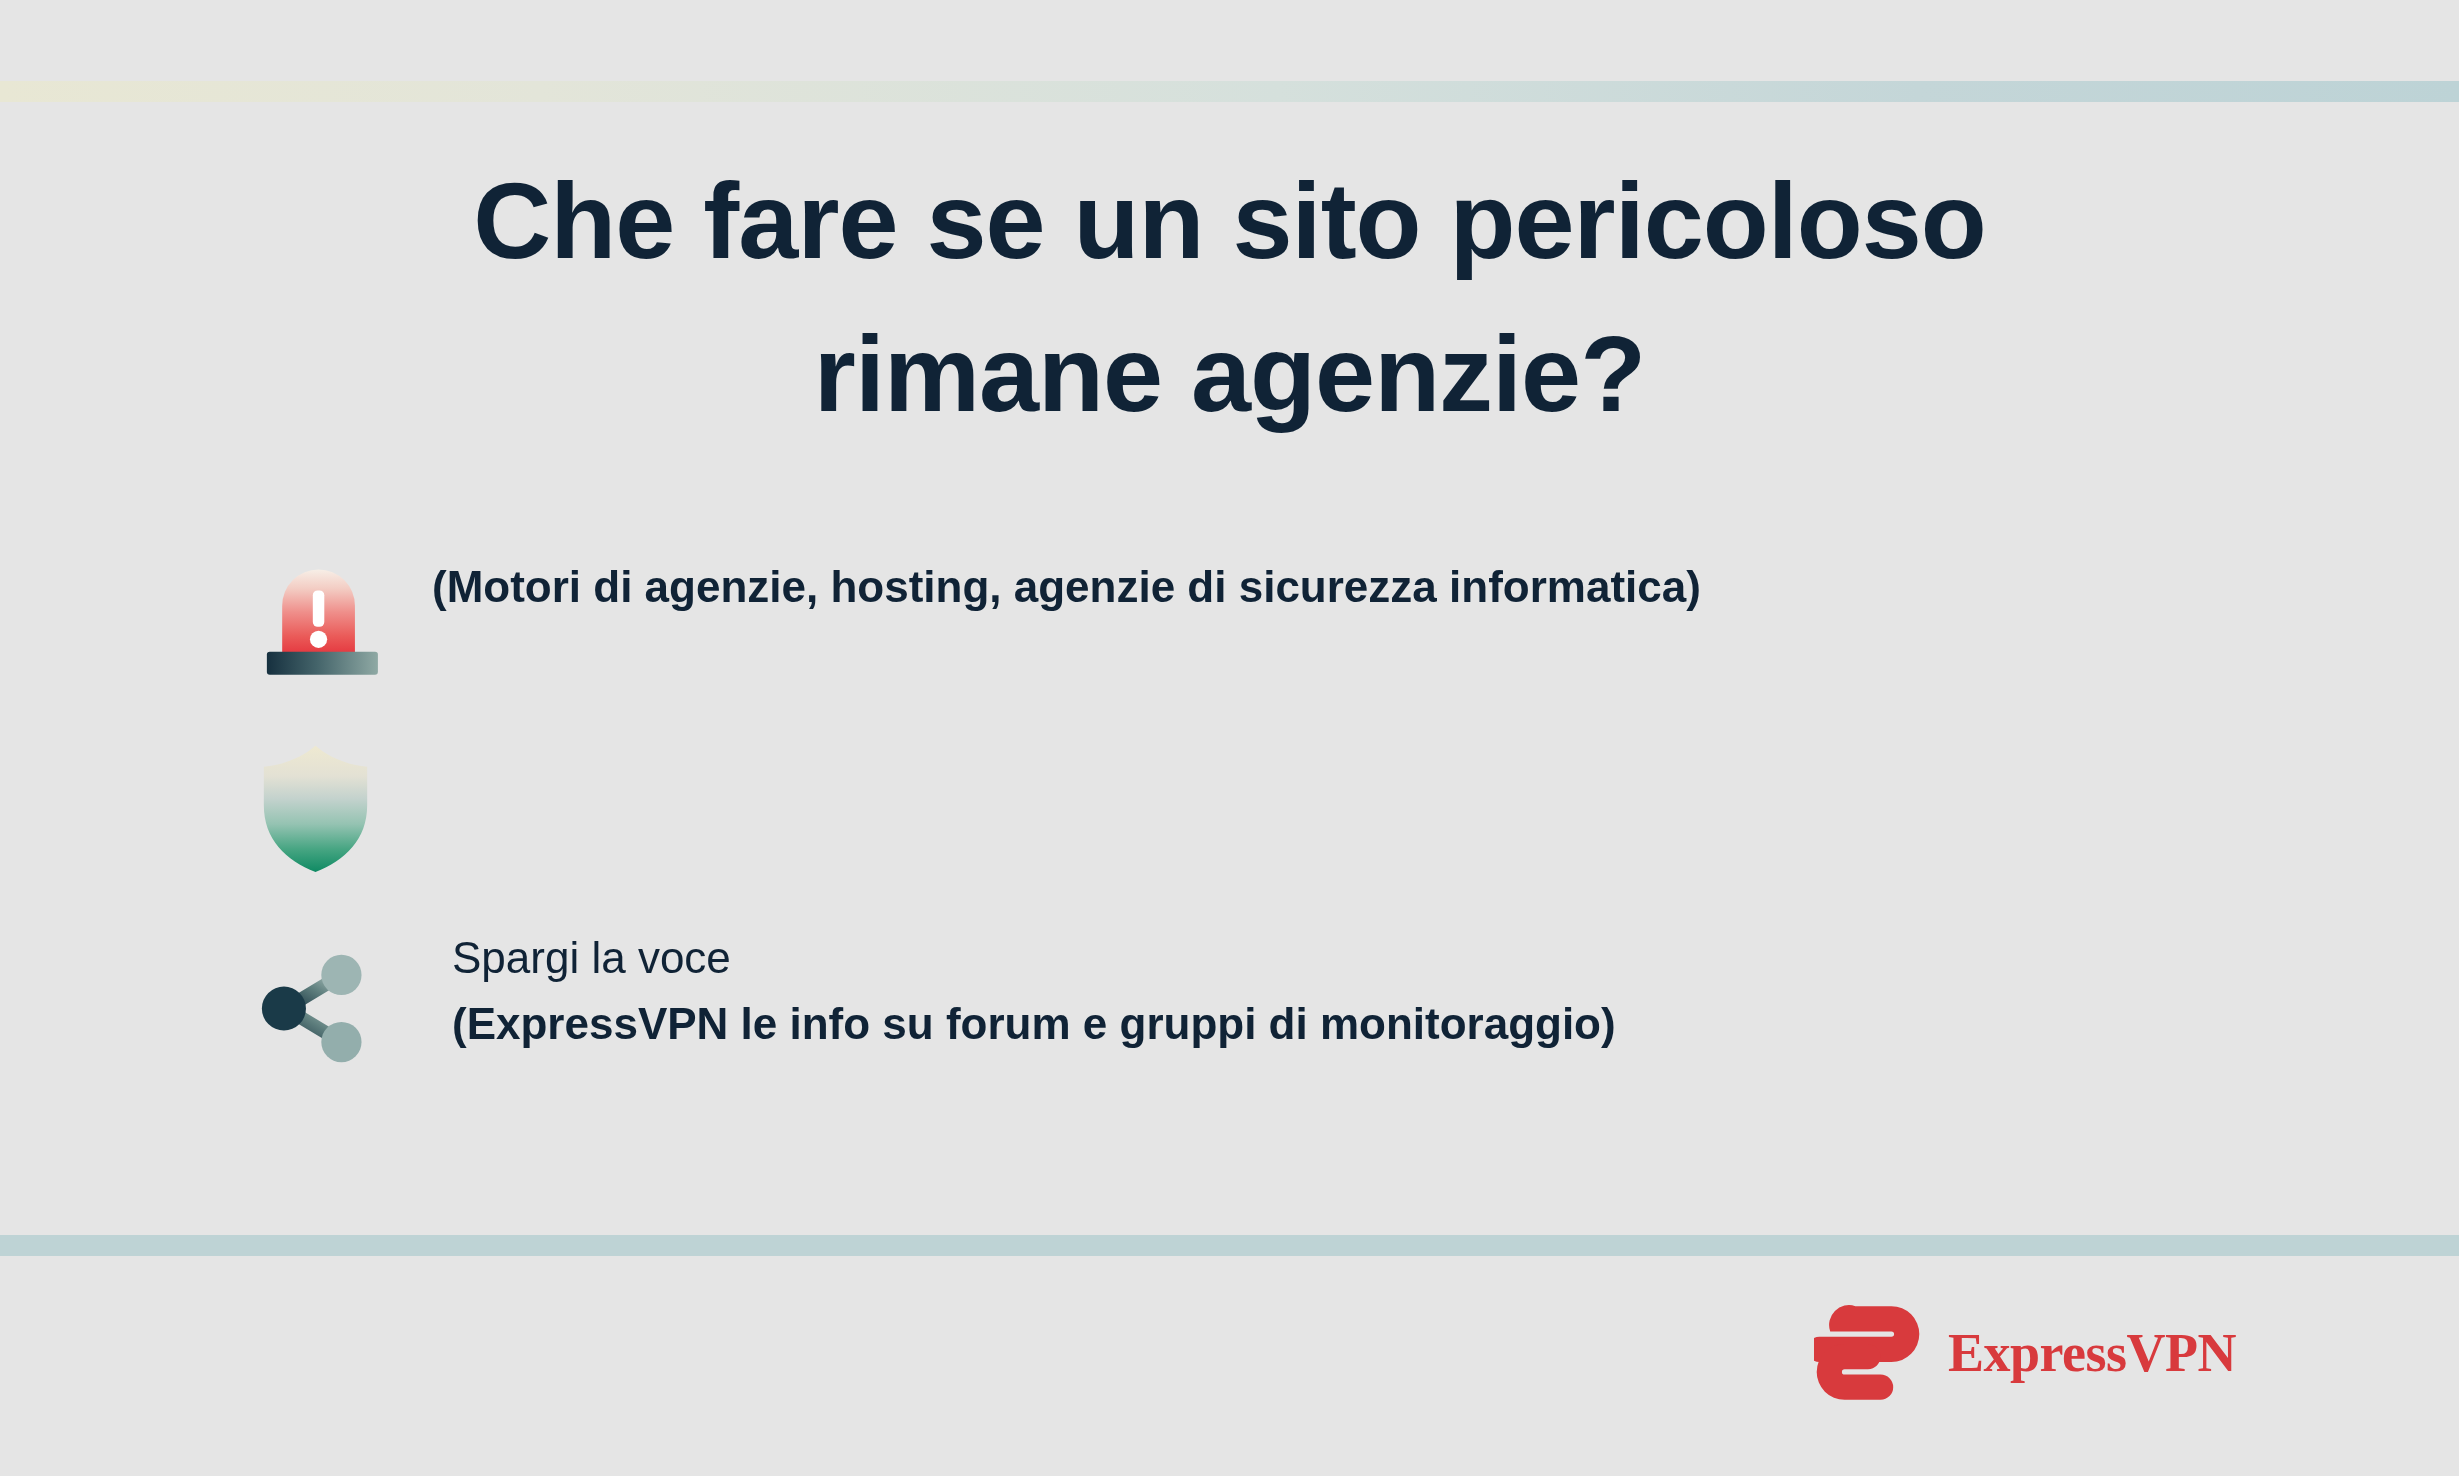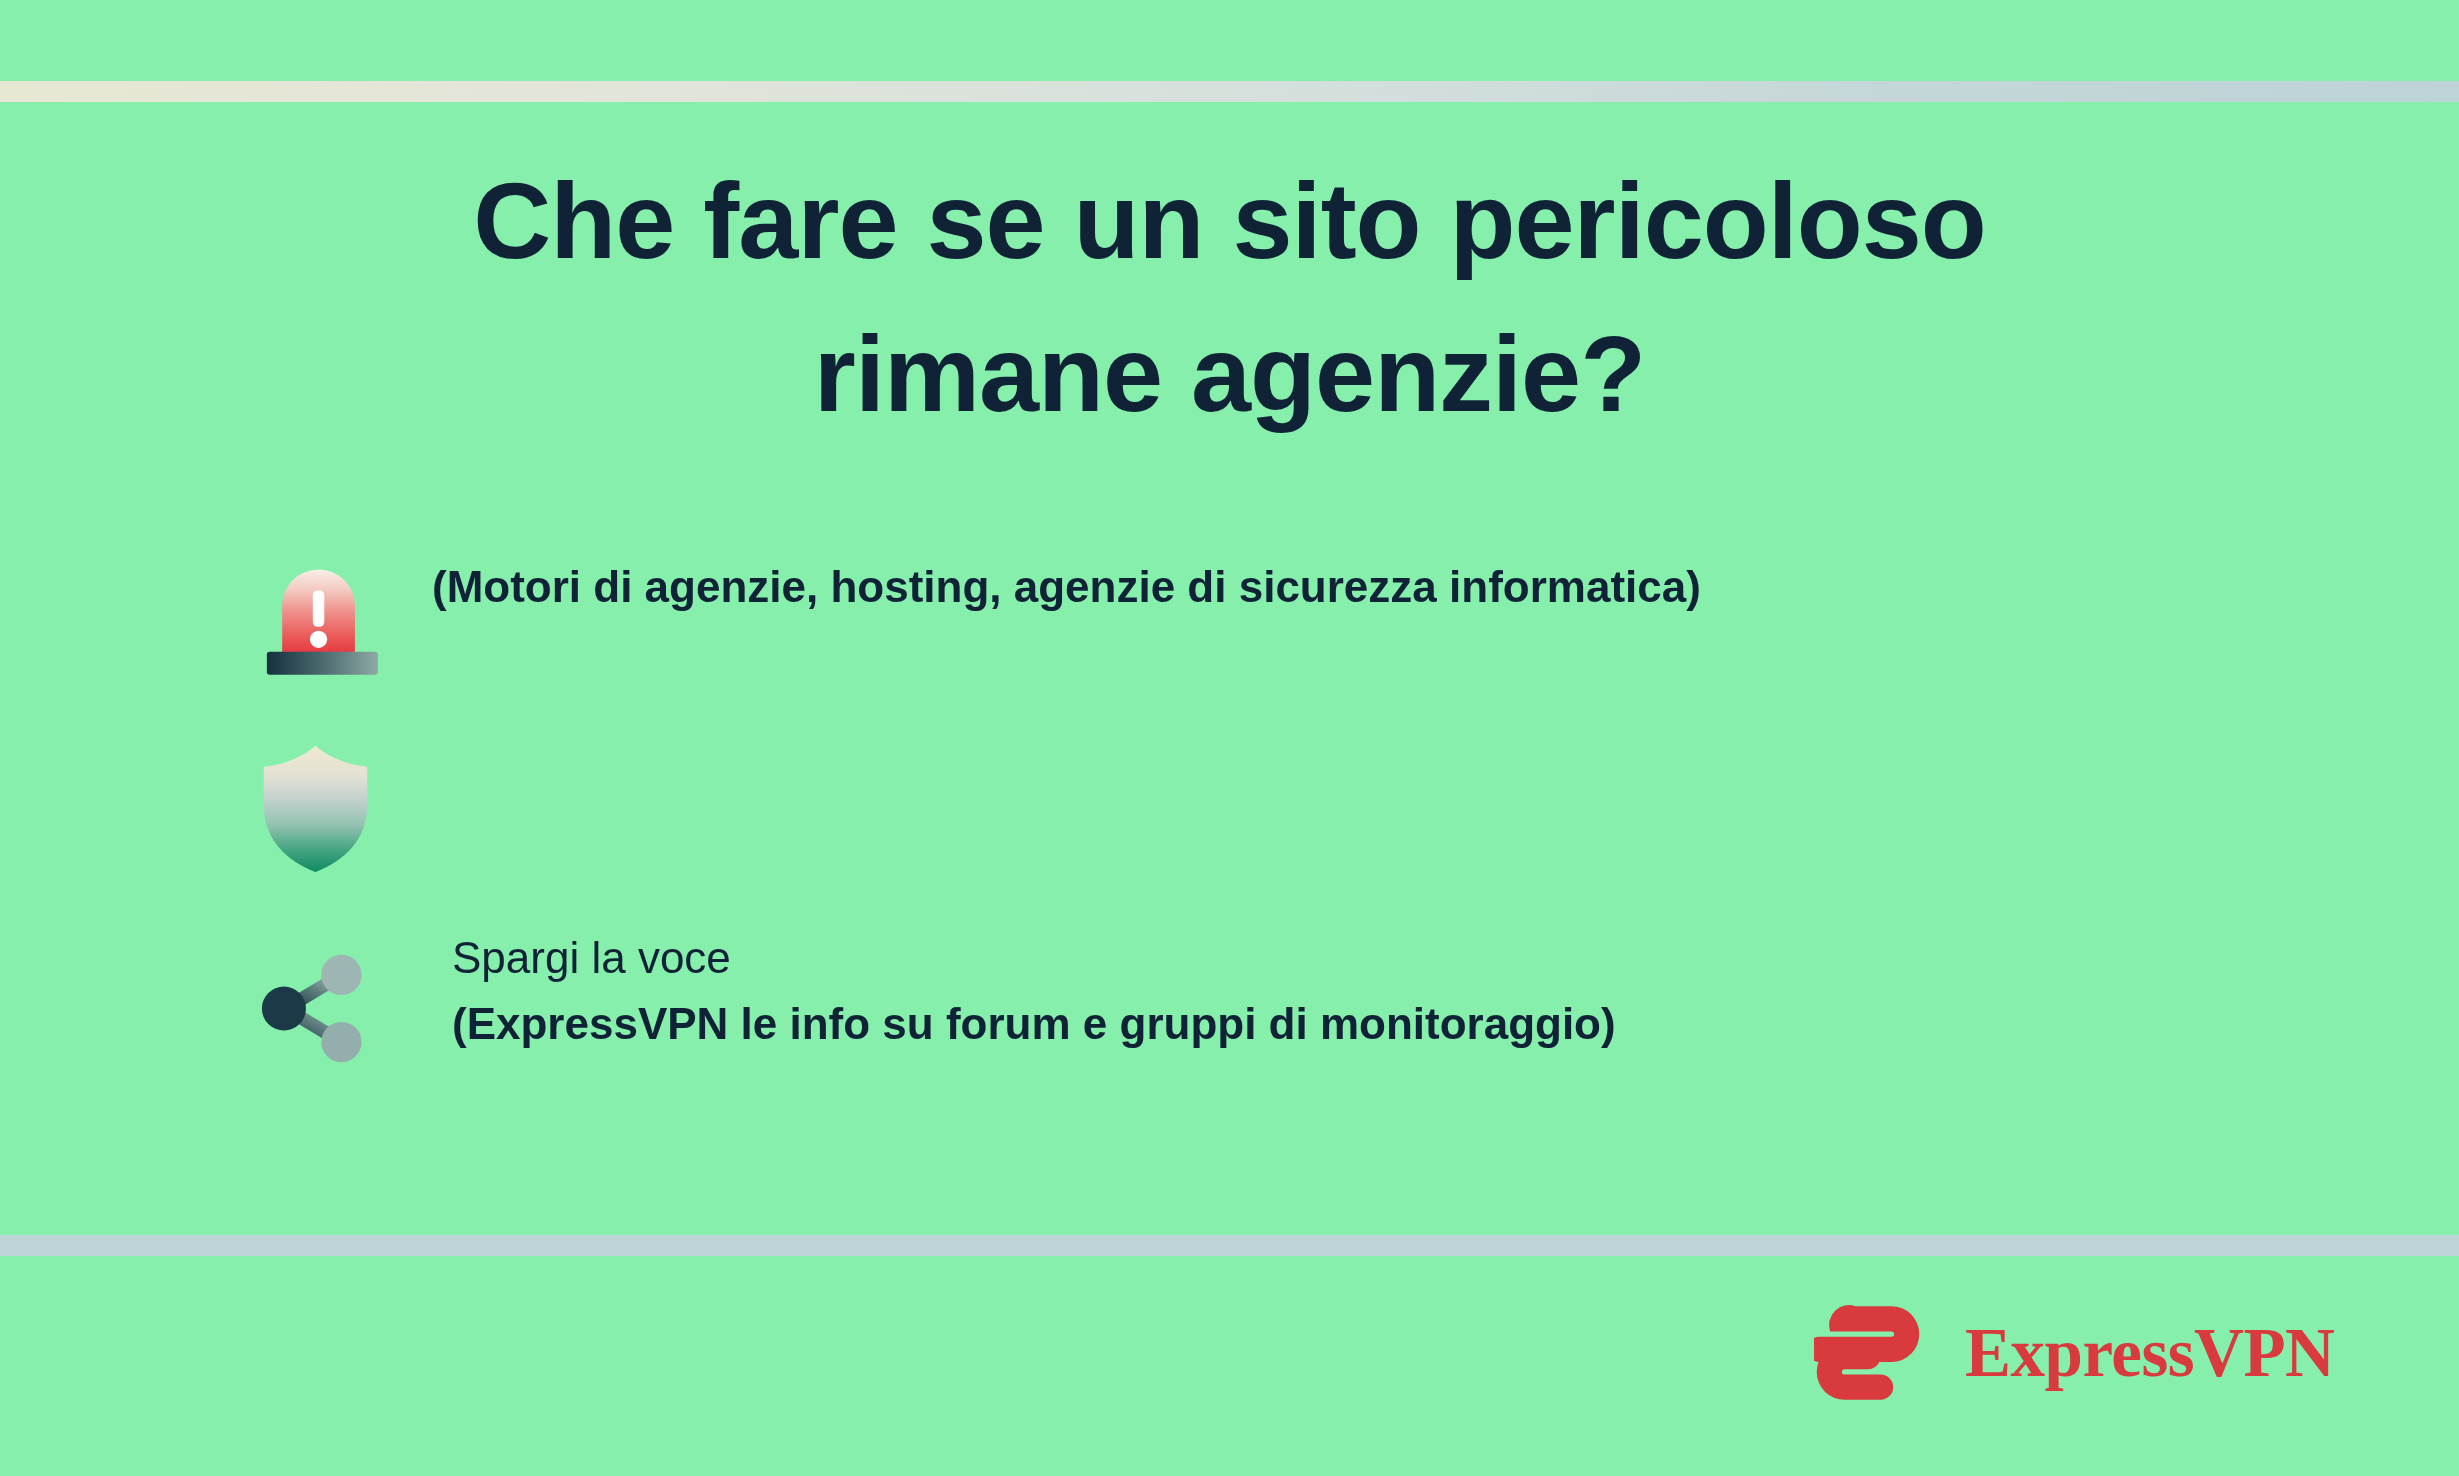--- a/index.html
+++ b/index.html
@@ -12,21 +12,21 @@
     height: 1477px;
     position: relative;
     overflow: hidden;
     font-family: "Liberation Sans", sans-serif;
     -webkit-font-smoothing: antialiased;
   }
 
   .slide {
     position: absolute;
     inset: 0;
-    background: #86efac;
+    background: #e5e5e5;
   }
 
   
   .rule-top {
     position: absolute;
     left: 0;
     top: 81px;
     width: 2459px;
     height: 21px;
     background: linear-gradient(90deg, #e8e7d4 0%, #e3e5d9 22%, #d5e0dc 52%, #c4d6d8 78%, #bdd3d6 100%);
@@ -106,24 +106,24 @@
   
   .logo {
     position: absolute;
     left: 1814px;
     top: 1299px;
     display: flex;
     align-items: center;
   }
   .logo-mark { width: 108px; height: 108px; display: block; }
   .logo-word {
-    margin-left: 43px;
+    margin-left: 26px;
     color: #d83a3d;
     font-family: "Liberation Serif", serif;
-    font-size: 69px;
+    font-size: 54px;
     font-weight: 700;
     letter-spacing: -0.5px;
     line-height: 1;
     text-align: center;
   }
 </style>
 </head>
 <body>
 
 <div class="slide">

